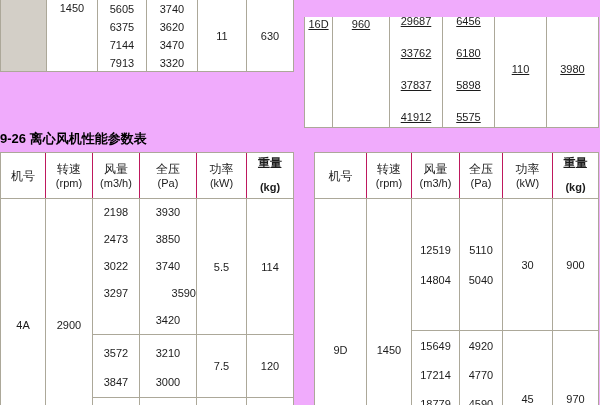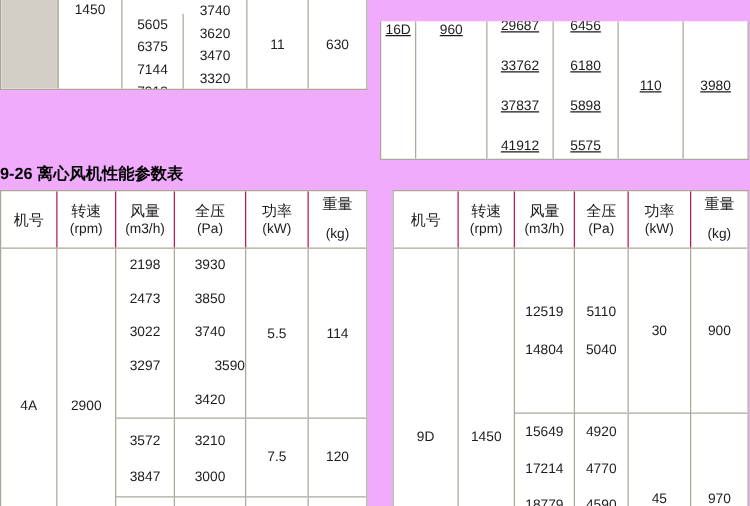--- a/index.html
+++ b/index.html
@@ -14,38 +14,38 @@
   .col { box-sizing:border-box; border-right:1px solid #aca899; flex:none; }
   .col:last-child { border-right:none; }
   .num { font-size:11px; text-align:center; }
   .cn  { font-size:12px; text-align:center; }
   .cellmid { display:flex; align-items:center; justify-content:center; }
   .hrow { display:flex; box-sizing:border-box; height:46px; border-bottom:1px solid #aca899; }
   .hcell { box-sizing:border-box; border-right:1px solid #be185d; flex:none;
            display:flex; flex-direction:column; align-items:center; justify-content:center;
            line-height:14px; }
   .hcell:last-child { border-right:none; }
-  .hcell.wt { justify-content:space-between; padding:3px 0 4px 0; }
+  .hcell.wt { justify-content:space-between; padding:3px 0 4px 0;font-weight:bold; }
   .body { display:flex; }
   .sec { box-sizing:border-box; border-top:1px solid #aca899; }
   .sec:first-child { border-top:none; }
   .title { position:absolute; left:0px; top:130px; font-weight:bold; font-size:13px; color:#000; white-space:nowrap; }
   .gray { background:#d3cfc7; }
 </style>
 </head>
 <body>
 
 <div class="page">
 
   <div class="tbl" style="left:0px; top:0px; width:292px; height:71px; border:1px solid #aca899; border-top:none;">
     <div class="col gray" style="width:46px; height:71px;"></div>
     <div class="col" style="width:51px; height:71px;">
       <div class="num" style="line-height:16px;">1450</div>
     </div>
-    <div class="col" style="width:49px; height:71px;margin-top:11px;">
+    <div class="col" style="width:49px; height:71px;">
       <div class="num" style="line-height:18px;">5605</div>
       <div class="num" style="line-height:18px;">6375</div>
       <div class="num" style="line-height:18px;">7144</div>
       <div class="num" style="line-height:18px;">7913</div>
     </div>
     <div class="col" style="width:51px; height:71px;">
       <div class="num" style="line-height:18px;">3740</div>
       <div class="num" style="line-height:18px;">3620</div>
       <div class="num" style="line-height:18px;">3470</div>
       <div class="num" style="line-height:18px;">3320</div>

